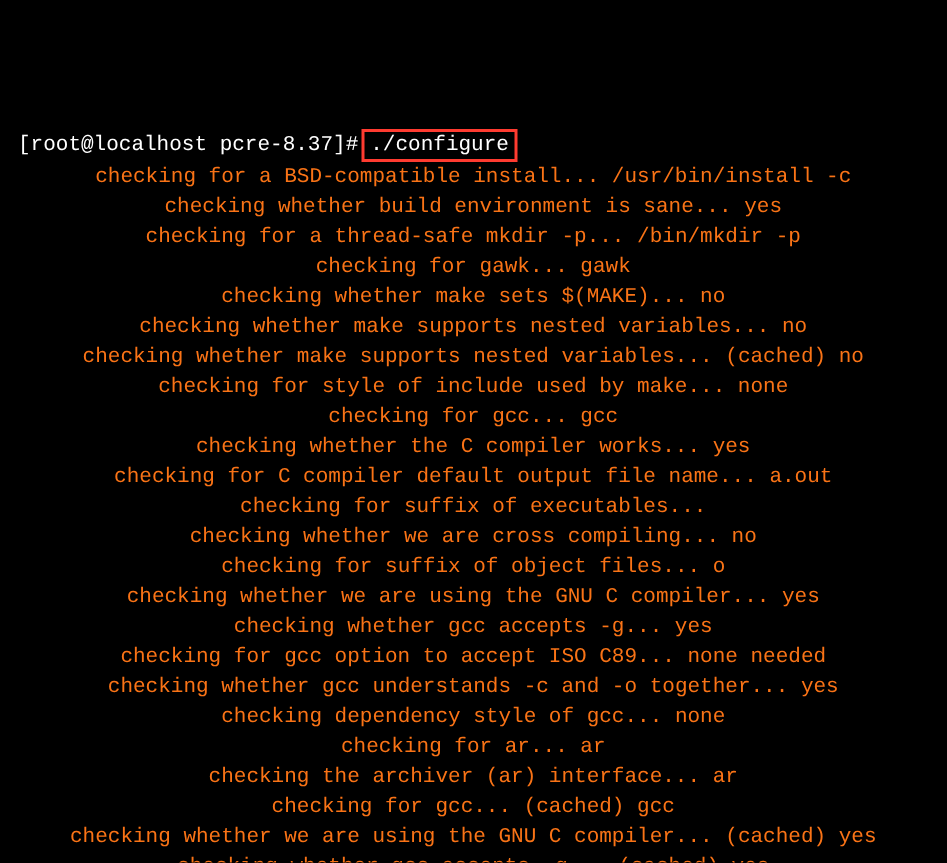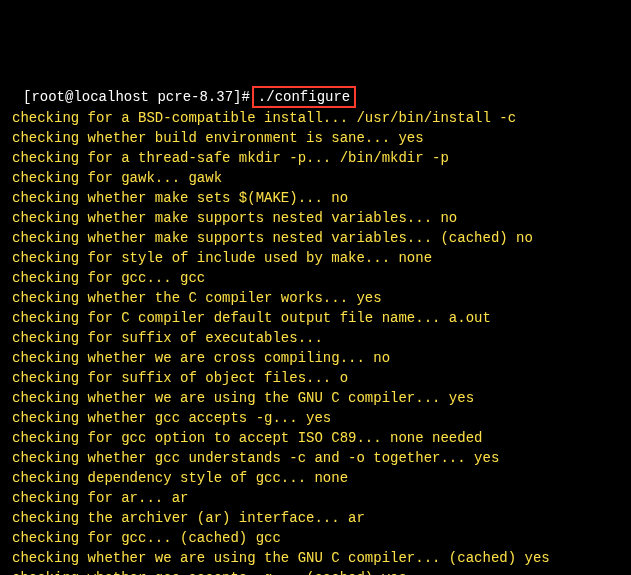--- a/index.html
+++ b/index.html
@@ -8,30 +8,30 @@
       color: #fff;
       font-family: "Courier New", Consolas, monospace;
       font-size: 14px;
       line-height: 20px;
       padding: 6px 12px;
       width: 631px;
       height: 575px;
       overflow: hidden;
       white-space: pre;
     }
-    .prompt-line { display: block; margin-left: 11px; }
+    .prompt-line { display: block; }
     .prompt-text { color: #fff; }
     .highlight-box {
       border: 2px solid #ff3b30;
       padding: 0 4px;
       display: inline-block;
       margin-left: 2px;
       line-height: 18px;
     }
-    .output-line { display: block; color: #fde047; }
+    .output-line { display: block; color: #f97316; text-align: center; }
   </style>
 </head>
 <body>
 
 
 
 <span class="prompt-line"><span class="prompt-text">[root@localhost pcre-8.37]#</span><span class="highlight-box">./configure</span></span><span id="out"><span class="output-line">checking for a BSD-compatible install... /usr/bin/install -c</span><span class="output-line">checking whether build environment is sane... yes</span><span class="output-line">checking for a thread-safe mkdir -p... /bin/mkdir -p</span><span class="output-line">checking for gawk... gawk</span><span class="output-line">checking whether make sets $(MAKE)... no</span><span class="output-line">checking whether make supports nested variables... no</span><span class="output-line">checking whether make supports nested variables... (cached) no</span><span class="output-line">checking for style of include used by make... none</span><span class="output-line">checking for gcc... gcc</span><span class="output-line">checking whether the C compiler works... yes</span><span class="output-line">checking for C compiler default output file name... a.out</span><span class="output-line">checking for suffix of executables...</span><span class="output-line">checking whether we are cross compiling... no</span><span class="output-line">checking for suffix of object files... o</span><span class="output-line">checking whether we are using the GNU C compiler... yes</span><span class="output-line">checking whether gcc accepts -g... yes</span><span class="output-line">checking for gcc option to accept ISO C89... none needed</span><span class="output-line">checking whether gcc understands -c and -o together... yes</span><span class="output-line">checking dependency style of gcc... none</span><span class="output-line">checking for ar... ar</span><span class="output-line">checking the archiver (ar) interface... ar</span><span class="output-line">checking for gcc... (cached) gcc</span><span class="output-line">checking whether we are using the GNU C compiler... (cached) yes</span><span class="output-line">checking whether gcc accepts -g... (cached) yes</span></span>
 
 
 

